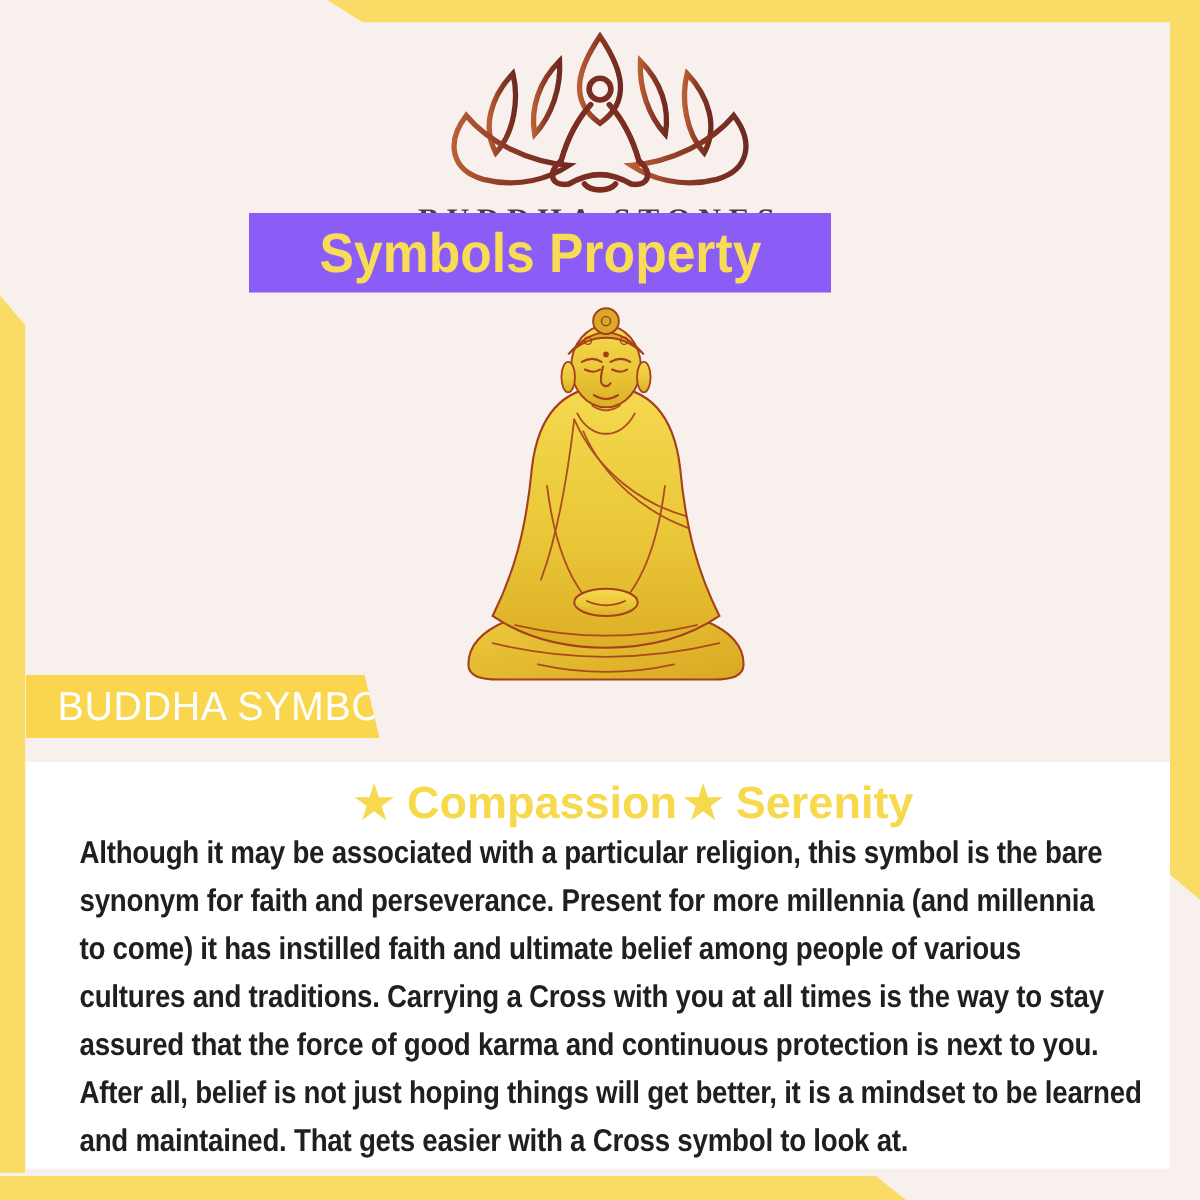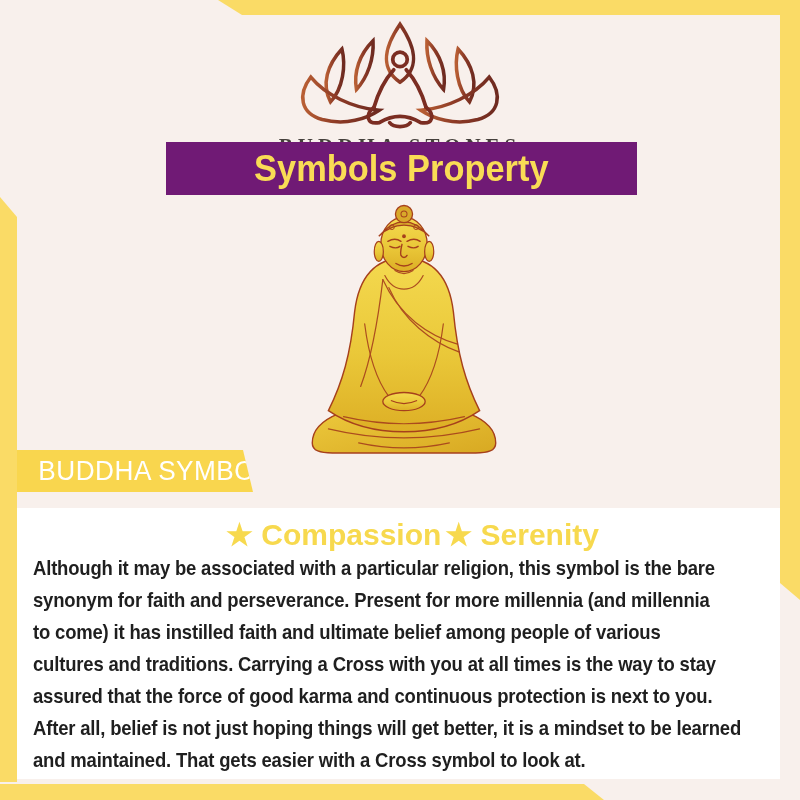--- a/index.html
+++ b/index.html
@@ -17,35 +17,35 @@
   .band-bottom { position:absolute; left:0; top:784px; width:604px; height:16px; background:#FADB66;
     clip-path:polygon(0 0, 584px 0, 604px 100%, 0 100%); }
 
   
   .logo-wrap { position:absolute; left:0; top:20px; width:800px; text-align:center; }
   .logo-wrap svg { display:block; margin:0 auto; }
   .brand-name { margin-top:2px; font-family:"Liberation Serif", serif; font-size:21px; letter-spacing:5px;
     color:#45403C; font-weight:600; }
 
   
-  .banner-box { position:absolute; left:166px; top:142px; width:471px; height:53px; background:#701a75;
+  .banner-box { position:absolute; left:166px; top:142px; width:388px; height:53px; background:#8b5cf6;
     display:flex; align-items:center; justify-content:center; }
   .banner-title { font-size:37px; font-weight:bold; color:#F9DC55; transform:scaleX(0.93); white-space:nowrap; }
 
   
   .buddha { position:absolute; left:298px; top:203px; }
 
   
   .label-bar { position:absolute; left:17px; top:450px; width:236px; height:42px; background:#F9D64E;
     clip-path:polygon(0 0, 226px 0, 236px 100%, 0 100%); display:flex; align-items:center; }
   .label-text { color:#FFFFFF; font-size:27px; padding-left:22px; letter-spacing:0.5px; transform:scaleX(0.97);
     transform-origin:left center; white-space:nowrap; }
 
   
-  .panel { position:absolute; left:17px; top:508px; width:763px; height:271px; background:#FFFFFF; }
+  .panel { position:absolute; left:17px; top:508px; width:763px; height:271px; background:#FFFFFF;padding-left:20px; }
   .heading { margin-top:9px; text-align:center; font-size:30px; font-weight:bold; color:#F7D94E; transform:translateX(14px); white-space:nowrap; }
   .heading .part2 { margin-left:4px; }
   .paragraph { padding-left:16px; color:#1F1F1F; }
   .para-line { font-size:21px; font-weight:bold; line-height:32px; white-space:nowrap;
     transform:scaleX(0.88); transform-origin:left center; letter-spacing:-0.2px; }
 </style>
 </head>
 <body>
 
 <div class="stage">

